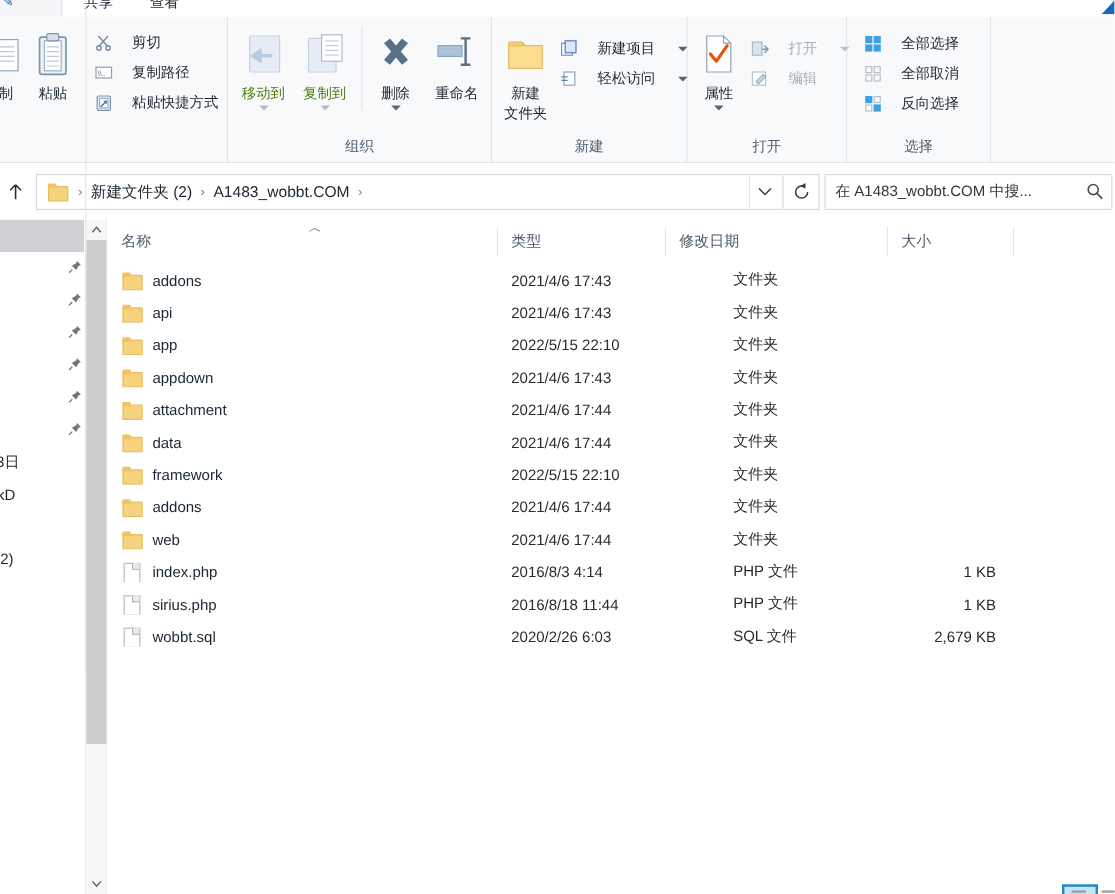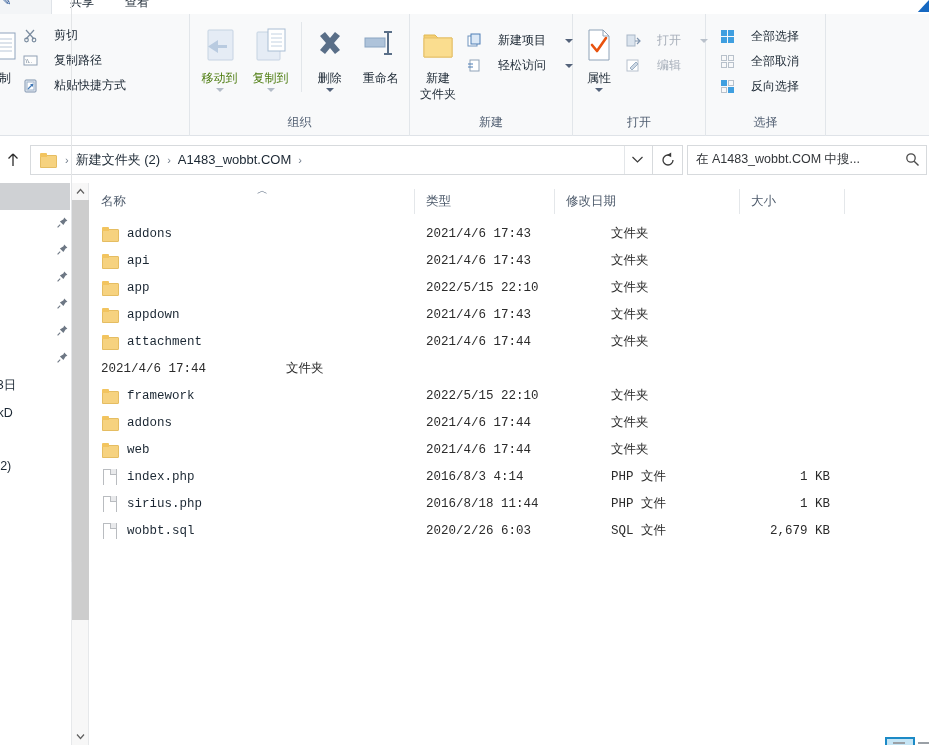--- a/index.html
+++ b/index.html
@@ -192,21 +192,21 @@
   .col.c-tail { width: 60px; }
   .sortmark {
     position: absolute; left: 168px; top: 2px;
     font-size: 11px; color: #5b6b80; line-height: 10px;
   }
 
   .rows { position: relative; }
   .row {
     height: 27px; display: flex; align-items: center; cursor: default;
   }
-  .cell { font-size: 12.5px; color: #1b2733; overflow: hidden; white-space: nowrap; font-family: Liberation Mono, monospace; }
+  .cell { font-size: 12.5px; color: #1b2733; overflow: hidden; white-space: nowrap; }
   .cell.name { width: 325px; display: flex; align-items: center; padding-left: 12px; gap: 9px; }
   .cell.date { width: 185px; padding-left: 12px; color: #2b2b2b; }
   .cell.type { width: 140px; padding-left: 12px; color: #2b2b2b; }
   .cell.size { width: 105px; padding-right: 14px; text-align: right; display: block; color: #2b2b2b; }
 
   
   .ico { width: 17px; height: 17px; flex: none; position: relative; }
   .ico.folder::before {
     content: ""; position: absolute; left: 1px; top: 4px; width: 15px; height: 11px;
     background: #f6d27f; border: 1px solid #e5bd62; border-radius: 0 1px 1px 0;
@@ -261,20 +261,37 @@
                 <line x1="17" y1="12" x2="30" y2="12"></line>
                   <line x1="17" y1="16" x2="30" y2="16"></line>
                 <line x1="17" y1="20" x2="30" y2="20"></line>
                   <line x1="17" y1="24" x2="30" y2="24"></line>
               </g>
             </svg>
           </div>
           <div class="cap">复制</div>
         </div>
 
+        <div class="bigbtn" style="width:56px">
+          <div class="glyph">
+            <svg width="36" height="44" viewBox="0 0 36 44">
+              <rect x="7" y="6" width="22" height="31" rx="2" fill="#eef2f7" stroke="#7e93ad" stroke-width="1.4"></rect>
+              <rect x="11" y="9" width="14" height="25" fill="#ffffff" stroke="#9bb0c8"></rect>
+              <rect x="13" y="3" width="10" height="6" rx="1.5" fill="#d7dfe9" stroke="#7e93ad"></rect>
+              <g stroke="#b9c7d8">
+                  <line x1="13" y1="14" x2="23" y2="14"></line>
+                  <line x1="13" y1="18" x2="23" y2="18"></line>
+              <line x1="13" y1="22" x2="23" y2="22"></line>
+                  <line x1="13" y1="26" x2="23" y2="26"></line>
+                  <line x1="13" y1="30" x2="23" y2="30"></line>
+                </g>
+            </svg>
+          </div>
+          <div class="cap">粘贴</div>
+        </div>
 
         <div class="smallcol" style="margin-left:2px">
           <div class="smallbtn">
             <span class="sglyph">
               <svg width="15" height="15" viewBox="0 0 15 15">
                 <g stroke="#7b8c9f" stroke-width="1.2" fill="none">
                   <line x1="3" y1="2" x2="11" y2="11"></line>
                     <line x1="11" y1="2" x2="3" y2="11"></line>
                   <circle cx="3.5" cy="12" r="1.8"></circle>
                     <circle cx="11" cy="12" r="1.8"></circle>
@@ -664,20 +681,24 @@
         <div class="row">
           <div class="cell name">
             <span class="ico folder"></span>
             <span>attachment</span>
           </div>
           <div class="cell date"><span>2021/4/6 17:44</span></div>
           <div class="cell type"><span>文件夹</span></div>
           <div class="cell size"><span></span></div>
         </div>
         <div class="row">
+          <div class="cell name">
+            <span class="ico folder"></span>
+            <span>data</span>
+          </div>
           <div class="cell date"><span>2021/4/6 17:44</span></div>
           <div class="cell type"><span>文件夹</span></div>
           <div class="cell size"><span></span></div>
         </div>
         <div class="row">
           <div class="cell name">
             <span class="ico folder"></span>
             <span>framework</span>
           </div>
           <div class="cell date"><span>2022/5/15 22:10</span></div>

